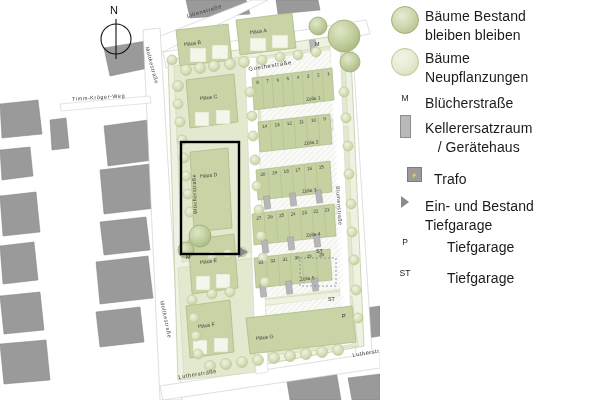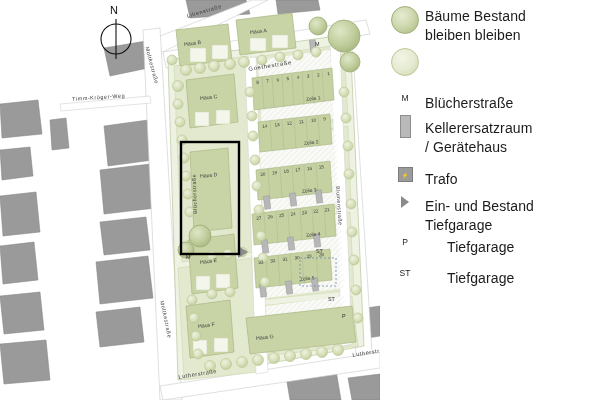--- a/index.html
+++ b/index.html
@@ -350,42 +350,46 @@
       <div class="lg-txt">
         <span>Bäume Bestand</span>
         <span>bleiben bleiben</span>
       </div>
     </div>
 
     <div class="lg-row" style="top:48px;left:0;">
       <div class="lg-sym">
           <div class="tree-new"></div>
         </div>
+      <div class="lg-txt">
+        <span>Bäume</span>
+        <span>Neupflanzungen</span>
+      </div>
     </div>
 
     <div class="lg-row" style="top:93px;left:0;">
       <div class="lg-sym">
         <span class="glyph-letter">M</span>
       </div>
       <div class="lg-txt">
         <span>Blücherstraße</span>
       </div>
     </div>
 
     <div class="lg-row" style="top:115px;left:0;">
       <div class="lg-sym">
           <div class="kel-box"></div>
         </div>
-      <div class="lg-txt" style="padding-top:4px;">
+      <div class="lg-txt" style="padding-top:4px;text-align:center;">
         <span>Kellerersatzraum</span>
         <span>/ Gerätehaus</span>
       </div>
     </div>
 
-    <div class="lg-row" style="top:167px;left:0;">
+    <div class="lg-row" style="top:167px;left:9px;">
       <div class="lg-sym">
         <div class="trafo-box">
             <span>⚡</span>
           </div>
       </div>
       <div class="lg-txt" style="padding-top:3px;">
         <span>Trafo</span>
       </div>
     </div>
 

